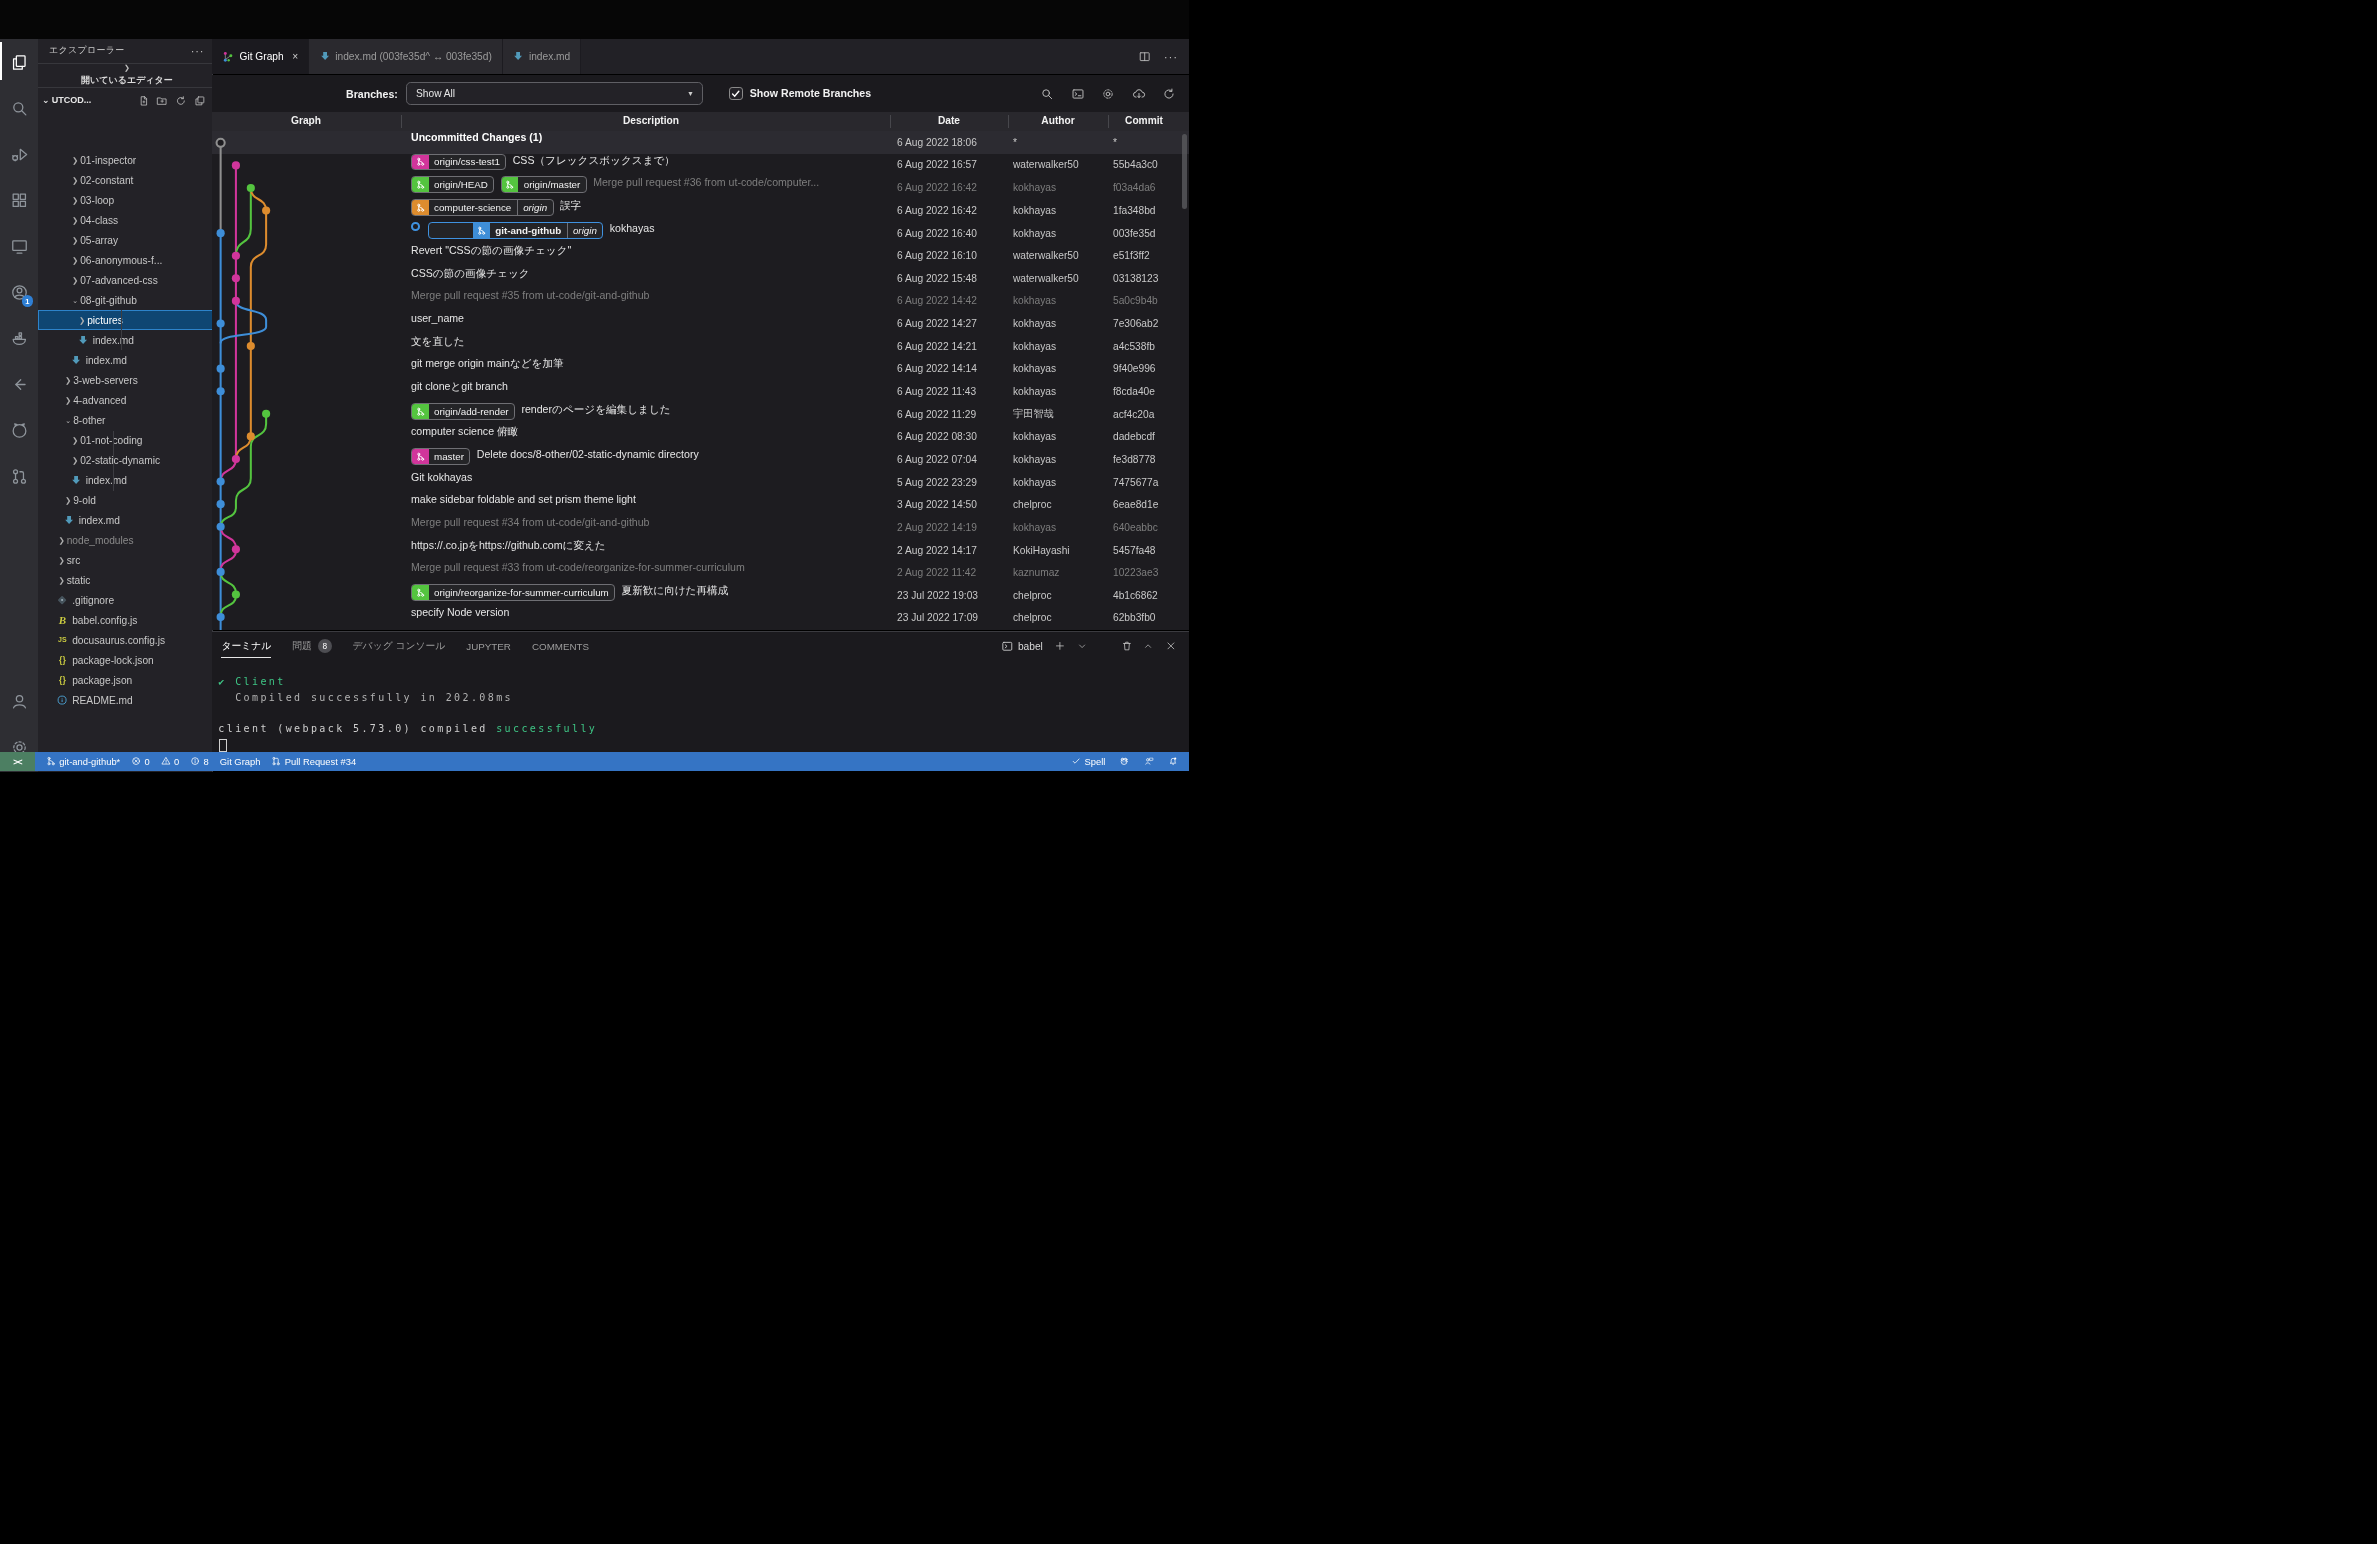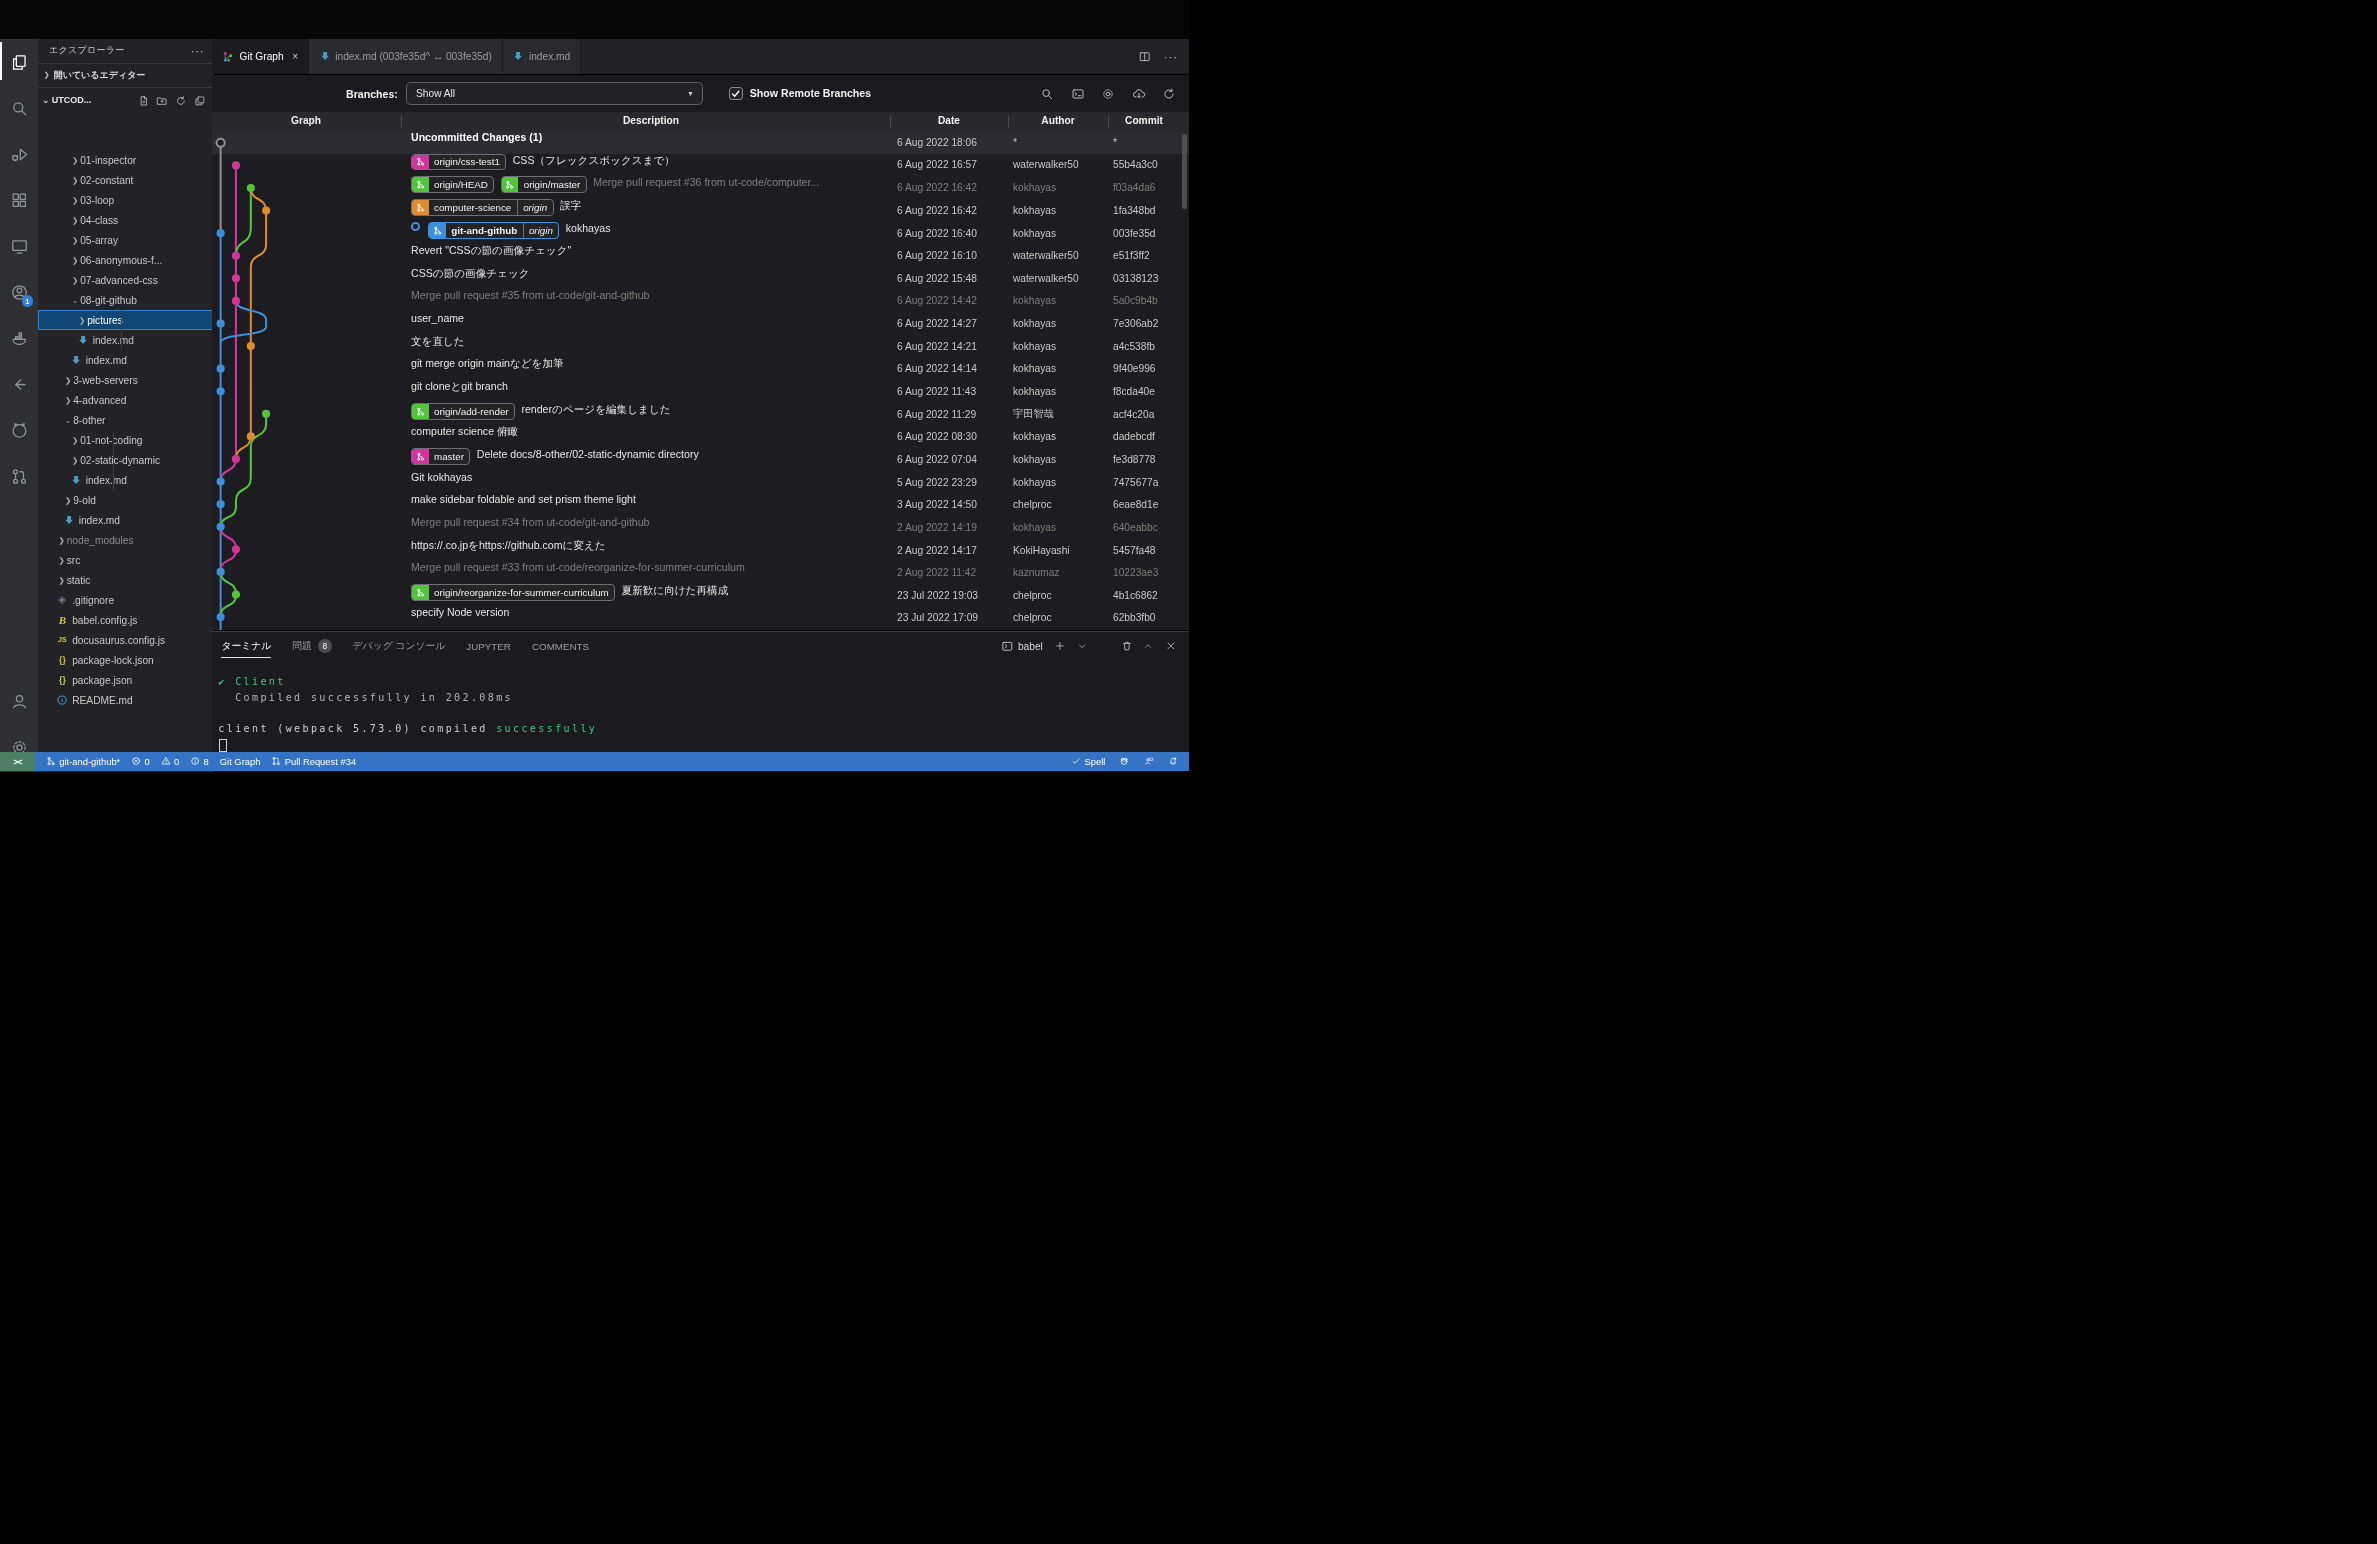--- a/index.html
+++ b/index.html
@@ -19,21 +19,21 @@
   .abar .ind { position:absolute; left:0; top:3.1px; width:1.6px; height:38px; background:#fff; }
   .aicon { width:38px; height:46px; display:flex; align-items:center; justify-content:center; position:relative; color:#8f959c; cursor:pointer; }
   .aicon.active { color:#fff; }
   .aicon .bdg { position:absolute; right:4.7px; bottom:7.9px; min-width:11.8px; height:11.8px; border-radius:6.3px; background:#2f7fd4; color:#fff; font-size:7.5px; display:flex; align-items:center; justify-content:center; font-weight:bold; }
   .abar-bottom { position:absolute; bottom:1.6px; left:0; width:38px; }
 
   
   .sidebar { position:absolute; left:38px; top:39px; width:175px; bottom:0; background:#232227; border-right:0.8px solid #3a3a40; overflow:hidden; }
   .sb-head { height:23.6px; display:flex; align-items:center; padding:0 7.9px 0 11px; color:#c9c9c9; font-size:9px; letter-spacing:0.3px; }
   .sb-head .dots { margin-left:auto; color:#c0c0c0; font-size:11px; letter-spacing:0.8px; cursor:pointer; }
-  .sb-sec { height:24.4px; display:flex; align-items:center; gap:2.4px; border-top:0.8px solid #37373c; font-weight:bold; font-size:9px; color:#dcdcdc; padding-left:3.9px; cursor:pointer; }
+  .sb-sec { height:24.4px; display:flex; align-items:center; gap:2.4px; border-top:0.8px solid #37373c; font-weight:bold; font-size:9px; color:#dcdcdc; padding-left:3.9px; cursor:pointer;flex-direction:column; }
   .sb-sec .chev9 { font-size:7px; color:#c0c0c0; width:9.4px; text-align:center; }
   .sb-utcod { height:26px; display:flex; align-items:center; gap:2.4px; border-top:0.8px solid #37373c; font-weight:bold; font-size:9px; color:#e8e8e8; padding-left:3.9px; }
   .sb-utcod .acts { margin-left:auto; display:flex; gap:7px; margin-right:6.3px; color:#c5c5c5; }
   .sb-utcod .acts svg { cursor:pointer; }
   .tree { position:absolute; top:111px; left:0; width:175px; }
   .trow { height:20px; display:flex; align-items:center; font-size:10.2px; color:#c8c8c8; position:relative; cursor:pointer; white-space:nowrap; }
   .trow .chev { color:#aeaeae; font-size:7.5px; width:10.2px; flex:none; text-align:center; }
   .trow .fic { width:11.8px; height:11.8px; flex:none; margin-right:3.9px; display:flex; align-items:center; justify-content:center; font-weight:bold; }
   .trow.sel { background:#0f4673; color:#fff; }
   .trow.sel::after { content:""; position:absolute; inset:0; border:0.8px solid #2d83cb; pointer-events:none; }
@@ -70,21 +70,21 @@
   .gdesc { position:absolute; left:199px; right:307px; top:0; bottom:0; display:flex; align-items:flex-start; gap:6.3px; font-size:10.6px; color:#e6e6e6; white-space:nowrap; overflow:hidden; }
   .gdesc.b { font-weight:bold; color:#fff; }
   .dim .gdesc, .dim .cmeta { color:#7e7e7e !important; }
   .cmeta { position:absolute; top:0; bottom:0; display:flex; align-items:center; font-size:10.2px; color:#c9c9c9; white-space:nowrap; }
   .cdate { left:685px; } .cauthor { left:801px; } .chash { left:901px; }
   .chip { display:inline-flex; flex:none; align-items:center; height:16.5px; border:0.8px solid #6f6f74; border-radius:3.9px; background:rgba(255,255,255,.035); overflow:hidden; font-size:9.8px; color:#f2f2f2; }
   .chip .cic { width:16.5px; align-self:stretch; display:flex; align-items:center; justify-content:center; }
   .chip .clabel { padding:0 5.5px; }
   .chip .cdiv { width:0.8px; align-self:stretch; background:#6f6f74; }
   .chip .corigin { padding:0 5.5px; font-style:italic; }
-  .chip.selc { border-color:#3f92e0; }
+  .chip.selc { border-color:#3f92e0;padding-left:44px; }
   .chip.selc .clabel { font-weight:bold; }
   .ring { width:8.6px; height:8.6px; flex:none; border:2px solid #3f92e0; border-radius:50%; margin-right:2.4px; }
   .graphsvg { position:absolute; left:0; top:0; pointer-events:none; }
   .scrollthumb { position:absolute; right:1.6px; top:3.1px; width:5.5px; height:75px; background:#5a5a5e; border-radius:3.1px; opacity:.8; }
 
   
   .panel { position:absolute; left:212px; top:631px; right:0; height:121px; background:#1b1a1e; border-top:0.8px solid #3b3b40; }
   .ptabs { height:28px; display:flex; align-items:center; padding-left:9.4px; gap:21px; font-size:9.8px; color:#9c9c9c; }
   .ptab { position:relative; display:flex; align-items:center; gap:6.3px; height:100%; cursor:pointer; }
   .ptab.active { color:#fff; }

